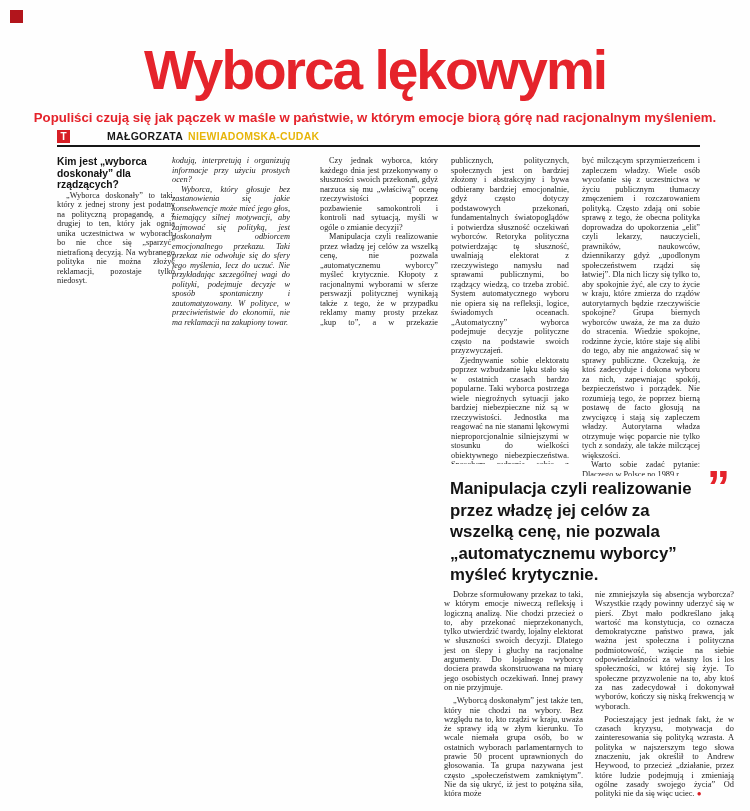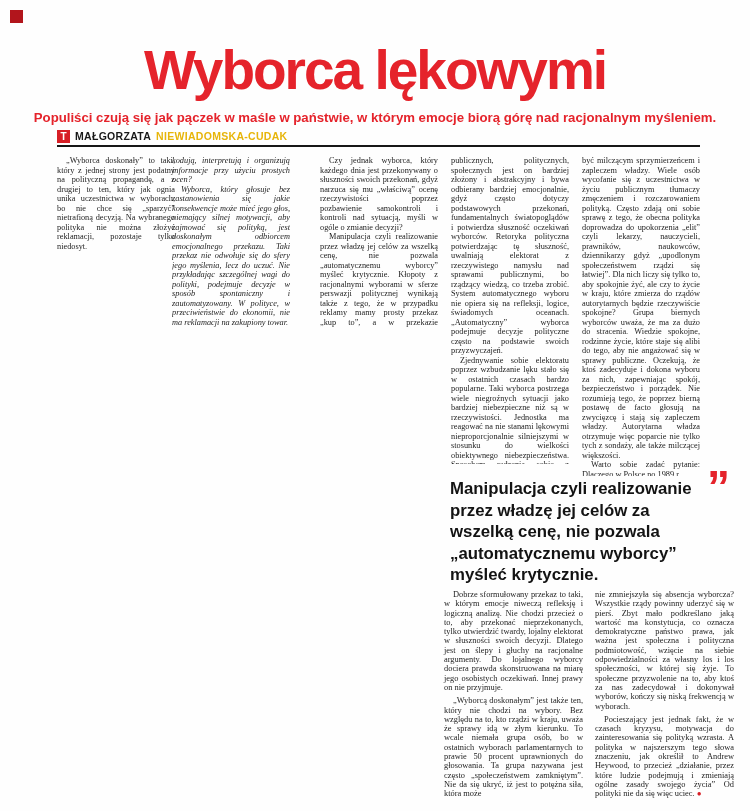--- a/index.html
+++ b/index.html
@@ -24,21 +24,21 @@
   .byline{
     position:absolute;left:57px;top:129px;height:14px;
     display:flex;align-items:center;gap:5px;
     font-family:"Liberation Sans",sans-serif;font-weight:bold;font-size:10.5px;
   }
   .byline .logo{
     width:13px;height:13px;background:#d71f26;color:#ffffff;
     display:flex;align-items:center;justify-content:center;
     font-size:10px;line-height:13px;
   }
-  .byline .first{color:#181818;letter-spacing:.3px;}
+  .byline .first{color:#181818;letter-spacing:.3px;margin-left:32px;}
   .byline .last{color:#e7b50a;letter-spacing:.3px;}
   .rule{
     position:absolute;left:57px;top:145px;width:643px;height:2px;background:#171717;
   }
   .col{
     position:absolute;width:118px;top:156px;
     font-size:8.3px;line-height:9.5px;text-align:justify;overflow:hidden;
   }
   .col p{margin:0;}
   .col p.ind{text-indent:9px;}
@@ -87,20 +87,21 @@
 
   <div class="byline">
     <span class="logo">T</span>
     <span class="first">MAŁGORZATA</span>
     <span class="last">NIEWIADOMSKA-CUDAK</span>
   </div>
 
   <div class="rule"></div>
 
   <div class="col c1">
+    <p class="col-header">Kim jest „wyborca doskonały” dla rządzących?</p>
     <p class="ind">„Wyborca doskonały” to taki, który z jednej strony jest podatny na polityczną propagandę, a z drugiej to ten, który jak ognia unika uczestnictwa w wyborach, bo nie chce się „sparzyć” nietrafioną decyzją. Na wybranego polityka nie można złożyć reklamacji, pozostaje tylko niedosyt.</p>
   </div>
 
   <div class="col c2">
     <p>kodują, interpretują i organizują informacje przy użyciu prostych ocen?</p>
     <p class="ind">Wyborca, który głosuje bez zastanowienia się jakie konsekwencje może mieć jego głos, niemający silnej motywacji, aby zajmować się polityką, jest doskonałym odbiorcem emocjonalnego przekazu. Taki przekaz nie odwołuje się do sfery jego myślenia, lecz do uczuć. Nie przykładając szczególnej wagi do polityki, podejmuje decyzje w sposób spontaniczny i zautomatyzowany. W polityce, w przeciwieństwie do ekonomii, nie ma reklamacji na zakupiony towar.</p>
   </div>
 
   <div class="col c3">
     <p class="ind">Czy jednak wyborca, który każdego dnia jest przekonywany o słuszności swoich przekonań, gdyż narzuca się mu „właściwą” ocenę rzeczywistości poprzez pozbawienie samokontroli i kontroli nad sytuacją, myśli w ogóle o zmianie decyzji?</p>

